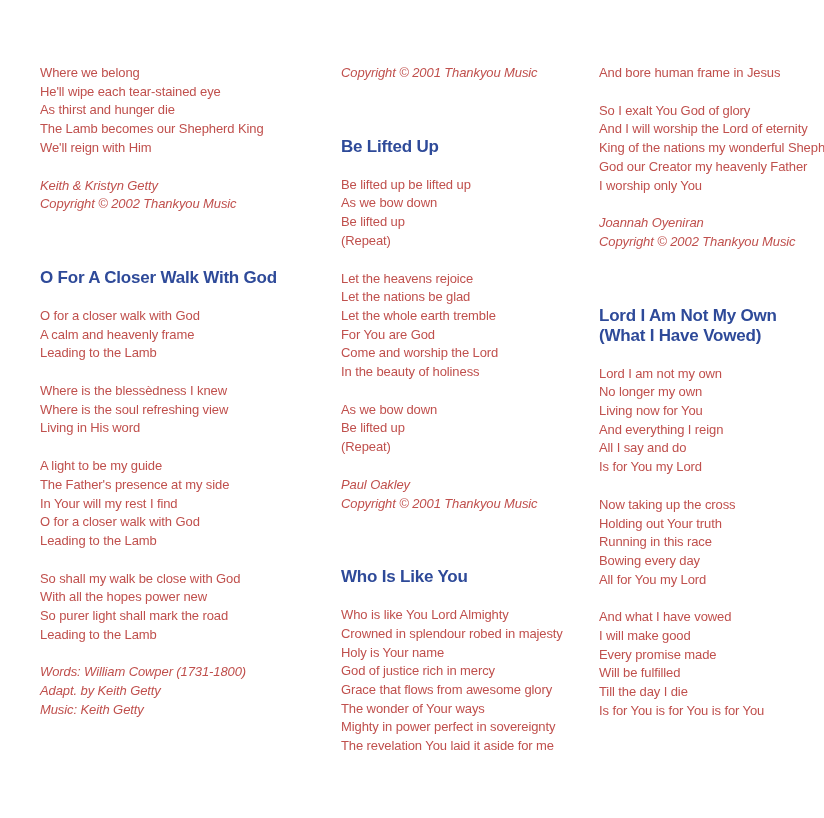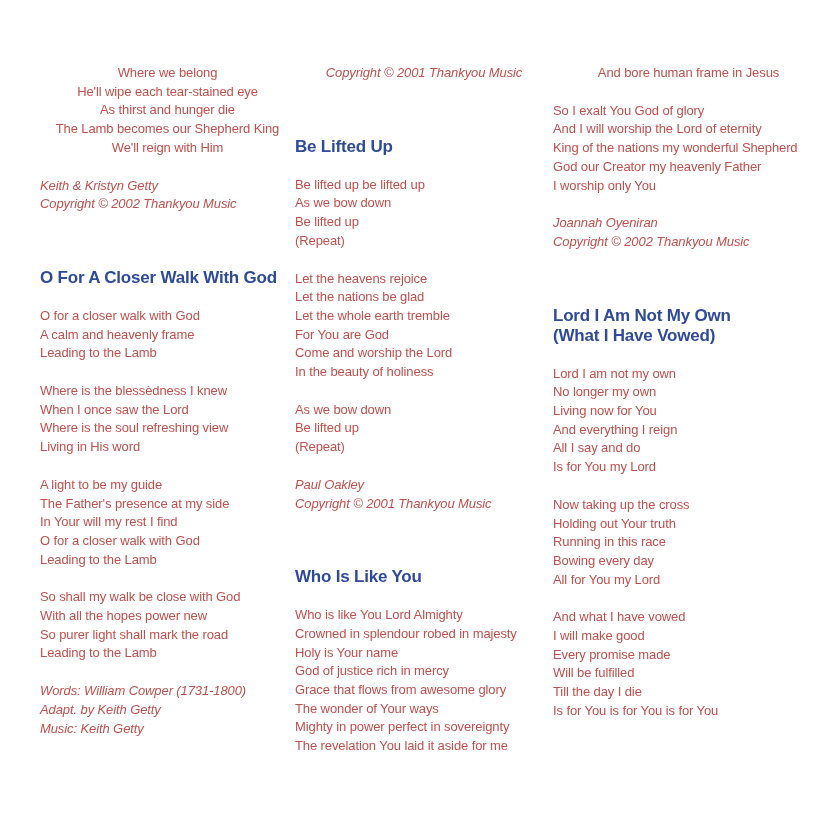--- a/index.html
+++ b/index.html
@@ -16,25 +16,25 @@
     font-family: "Liberation Sans", "DejaVu Sans", sans-serif;
   }
   .columns {
     display: flex;
     align-items: flex-start;
     padding: 64px 0 0 40px;
     box-sizing: border-box;
   }
   .column { flex: 0 0 auto; }
   .col0 { width: 255px; }
-  .col1 { width: 258px; }
+  .col1 { width: 258px; margin-left: 46px; }
   .col2 { width: 271px; }
 
   .block { margin-top: 19px; }
-  .block:first-child { margin-top: 0; text-align: center; }
+  .block:first-child { margin-top: 0; }
   .block.heading { margin-top: 54px; }
   .block.heading:first-child { margin-top: 0; }
 
   .line {
     font-size: 13px;
     line-height: 18.7px;
     letter-spacing: -0.1px;
     color: var(--lyric-color, #c0504d);
     white-space: nowrap;
   }
@@ -69,21 +69,20 @@
         <div class="block heading">
           <div class="line">O For A Closer Walk With God</div>
         </div>
         <div class="block verse">
           <div class="line">O for a closer walk with God</div>
           <div class="line">A calm and heavenly frame</div>
           <div class="line">Leading to the Lamb</div>
         </div>
         <div class="block verse">
           <div class="line">Where is the blessèdness I knew</div>
-          <div class="line">When I once saw the Lord</div>
           <div class="line">Where is the soul refreshing view</div>
           <div class="line">Living in His word</div>
         </div>
         <div class="block verse">
           <div class="line">A light to be my guide</div>
           <div class="line">The Father's presence at my side</div>
           <div class="line">In Your will my rest I find</div>
           <div class="line">O for a closer walk with God</div>
           <div class="line">Leading to the Lamb</div>
         </div>

